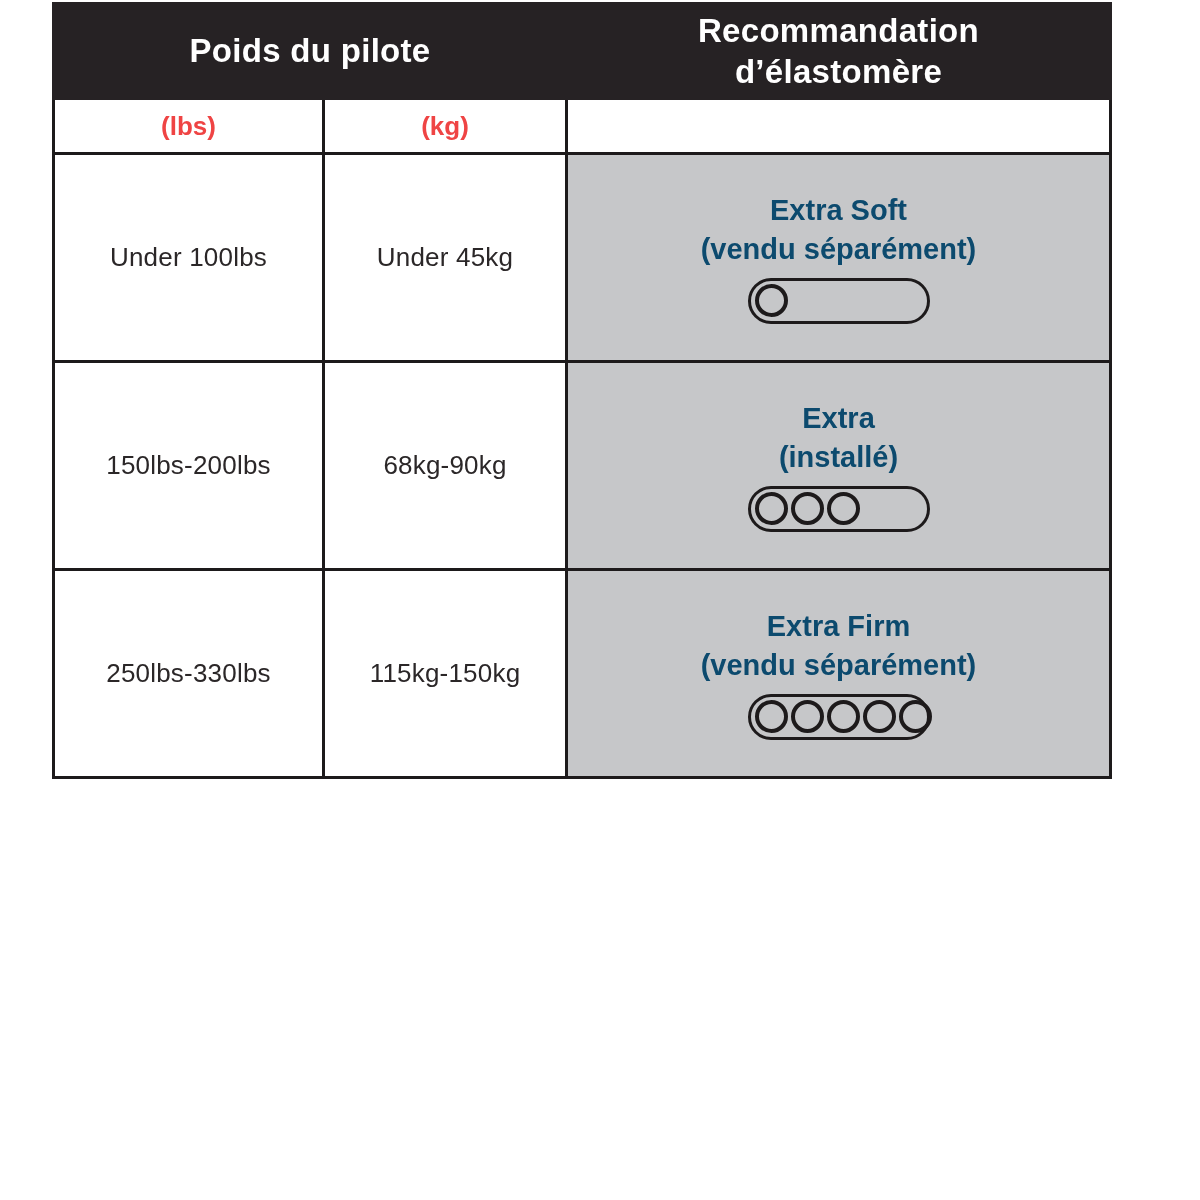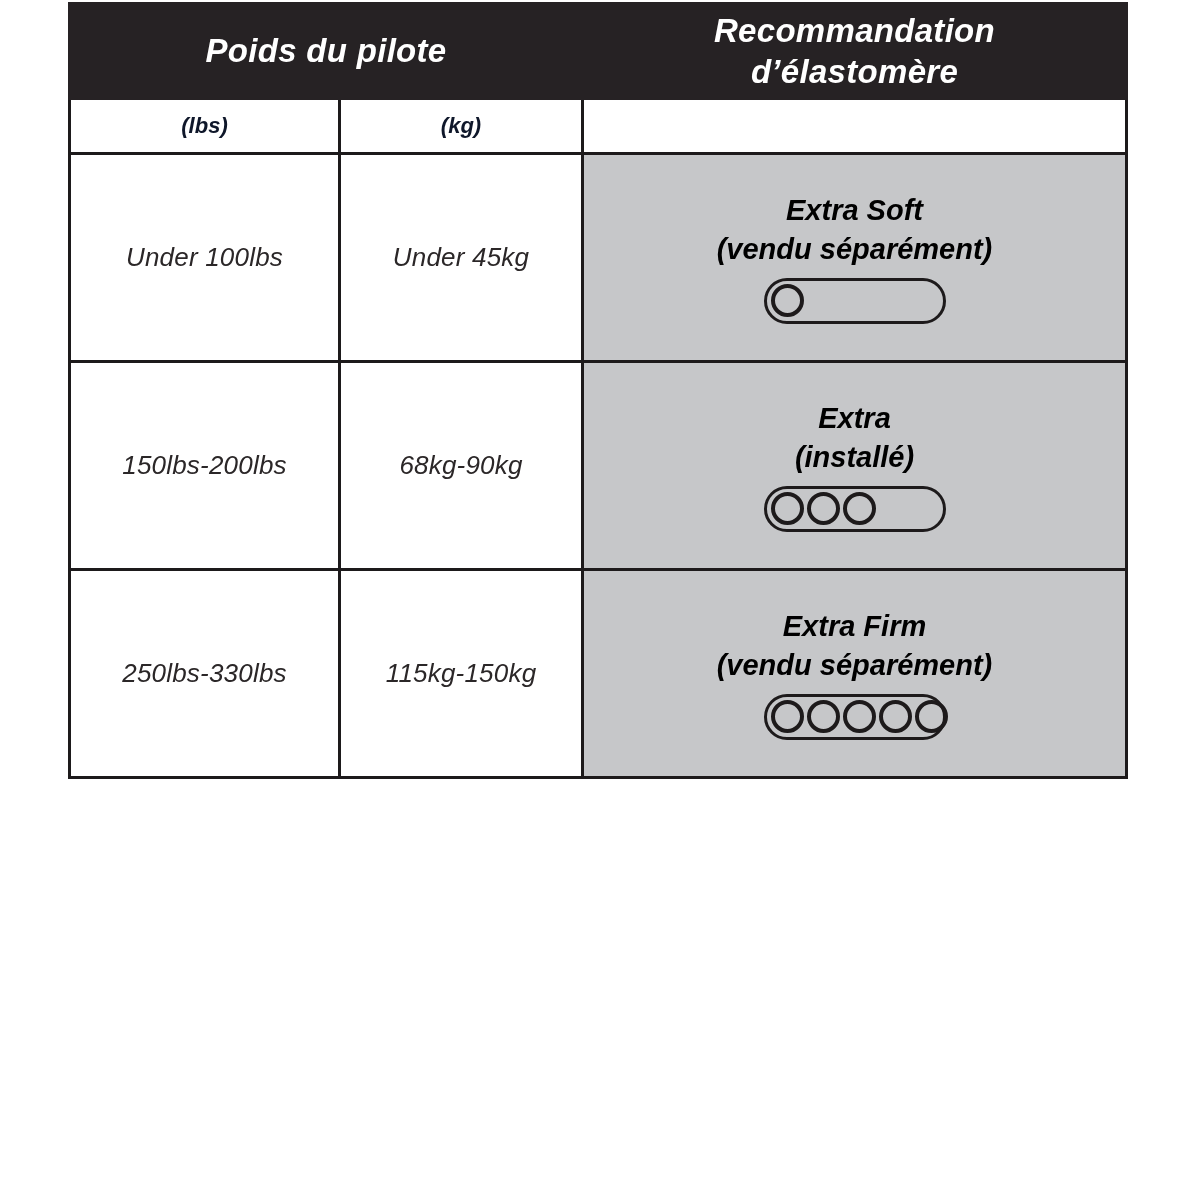--- a/index.html
+++ b/index.html
@@ -10,25 +10,24 @@
   }
   .page {
     width: 1200px;
     height: 1200px;
     background: #ffffff;
     position: relative;
   }
   table.elastomer-table {
     border-collapse: collapse;
     position: absolute;
-    left: 68px;
+    left: 52px;
     top: 2px;
     width: 1057px;
     table-layout: fixed;
-    font-style: italic;
   }
   col.c1 { width: 270px; }
   col.c2 { width: 243px; }
   col.c3 { width: 544px; }
   th, td {
     border: 3px solid #1d1a1b;
     padding: 0;
     text-align: center;
     vertical-align: middle;
   }
@@ -37,36 +36,36 @@
     color: #ffffff;
     border-color: #262224;
     height: 95px;
     font-size: 33px;
     font-weight: bold;
     letter-spacing: 0.3px;
     line-height: 1.25;
   }
   tr.unit-header th {
     background: #ffffff;
-    color: #0f172a;
+    color: #ef4444;
     height: 55px;
-    font-size: 22px;
+    font-size: 26px;
     font-weight: bold;
   }
   tbody tr { height: 208px; }
   td.weight-cell {
     background: #ffffff;
     color: #2b2728;
     font-size: 26px;
     font-weight: 400;
     letter-spacing: 0.2px;
   }
   td.reco-cell {
     background: #c6c7c9;
-    color: #000000;
+    color: #0c4a6e;
   }
   .reco-content {
     display: flex;
     flex-direction: column;
     align-items: center;
     justify-content: center;
   }
   .reco-label {
     font-size: 29px;
     font-weight: bold;

